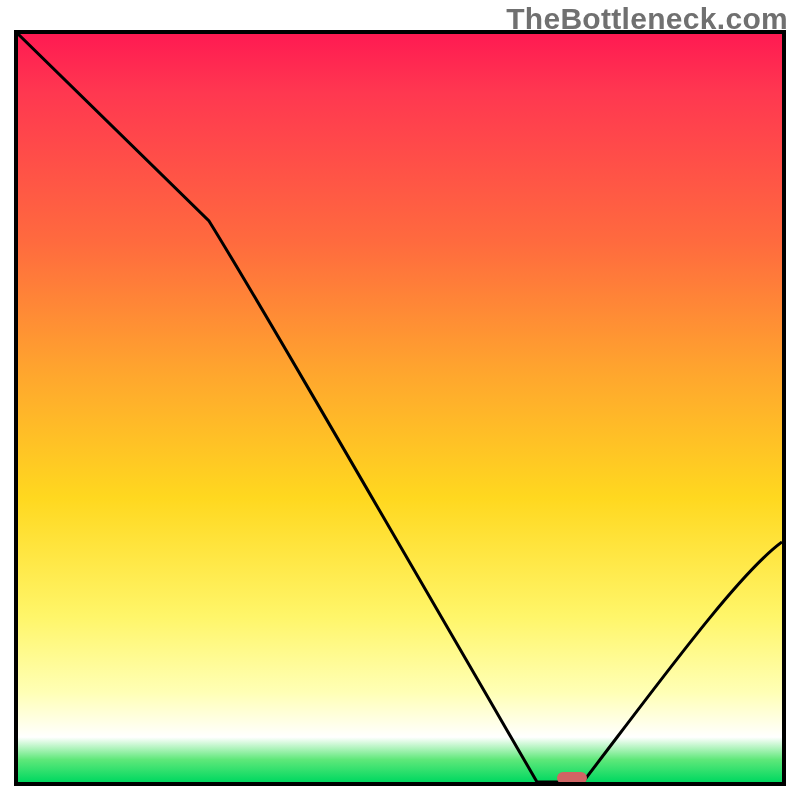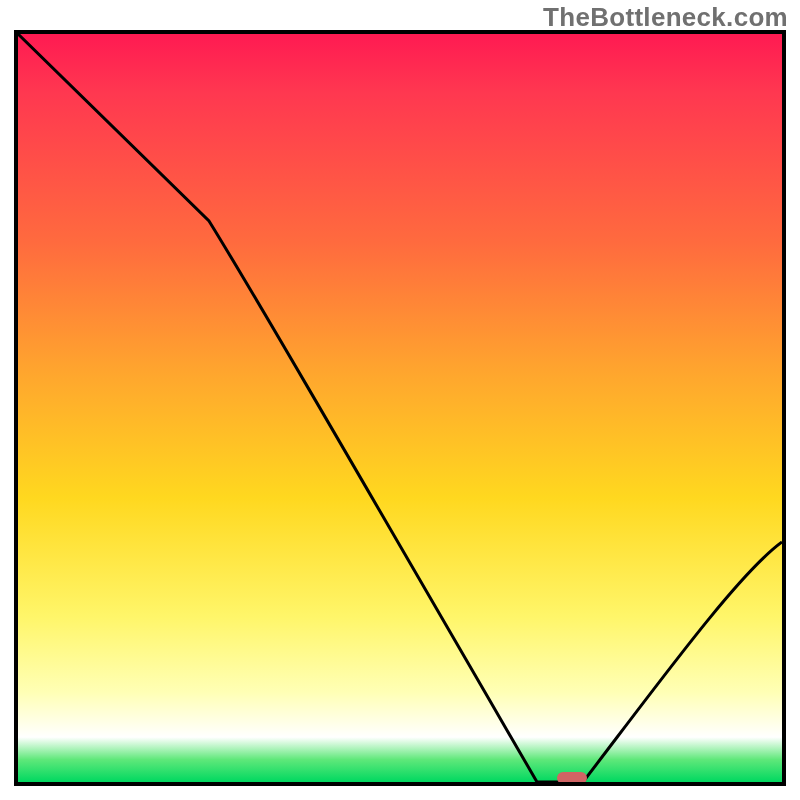--- a/index.html
+++ b/index.html
@@ -14,21 +14,21 @@
   .frame {
     position: relative;
     width: 800px;
     height: 800px;
     box-sizing: border-box;
   }
   .watermark {
     position: absolute;
     top: 2px;
     right: 12px;
-    font-size: 26px;
+    font-size: 30px;
     font-weight: 600;
     color: #707070;
     letter-spacing: 0.3px;
   }
   .plot-border {
     position: absolute;
     left: 14px;
     top: 30px;
     width: 772px;
     height: 756px;

